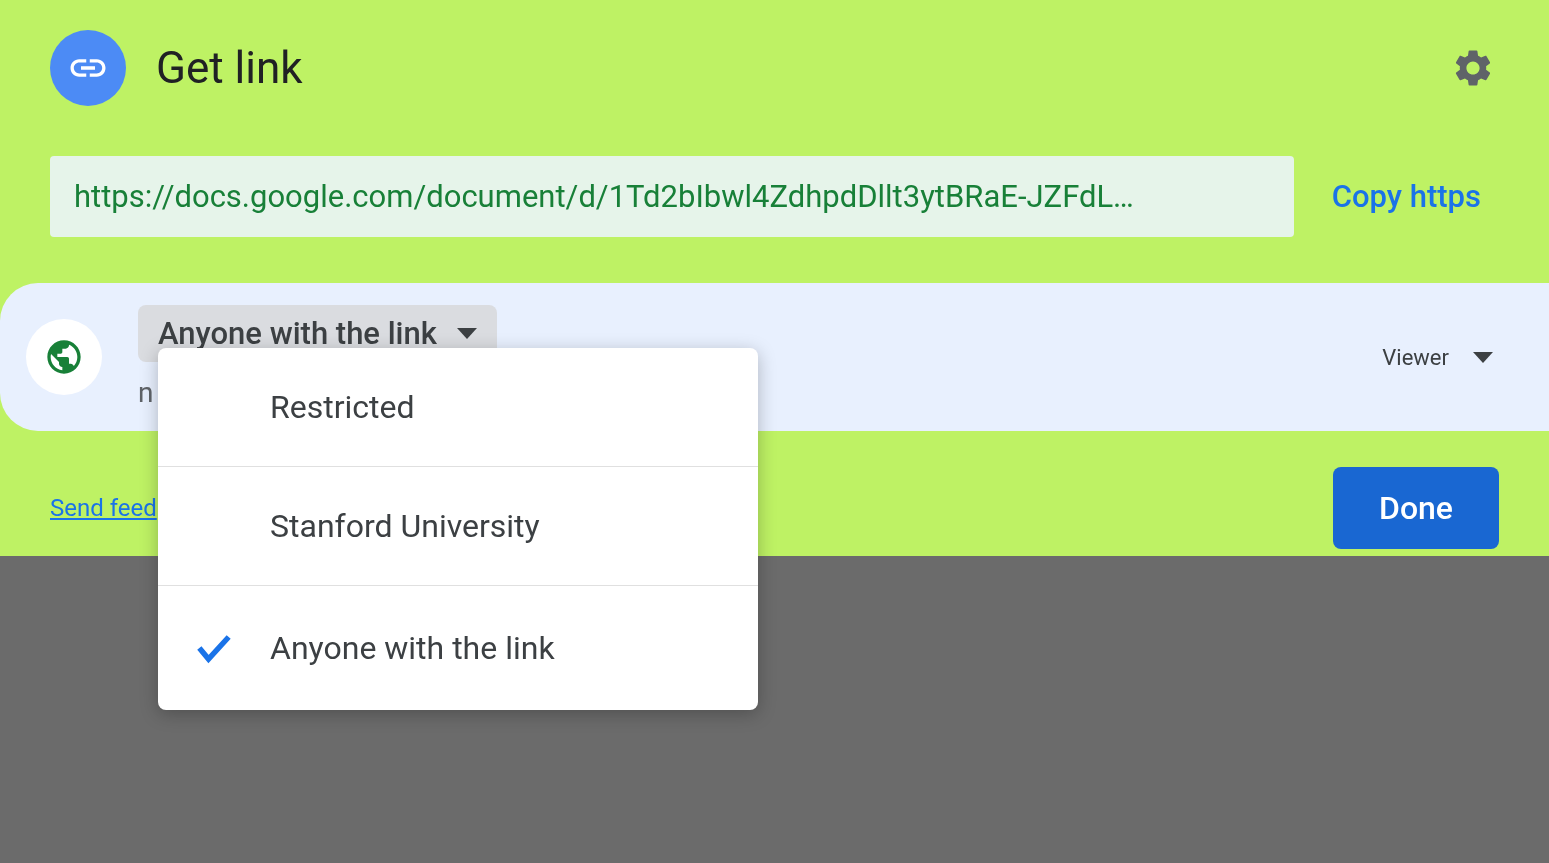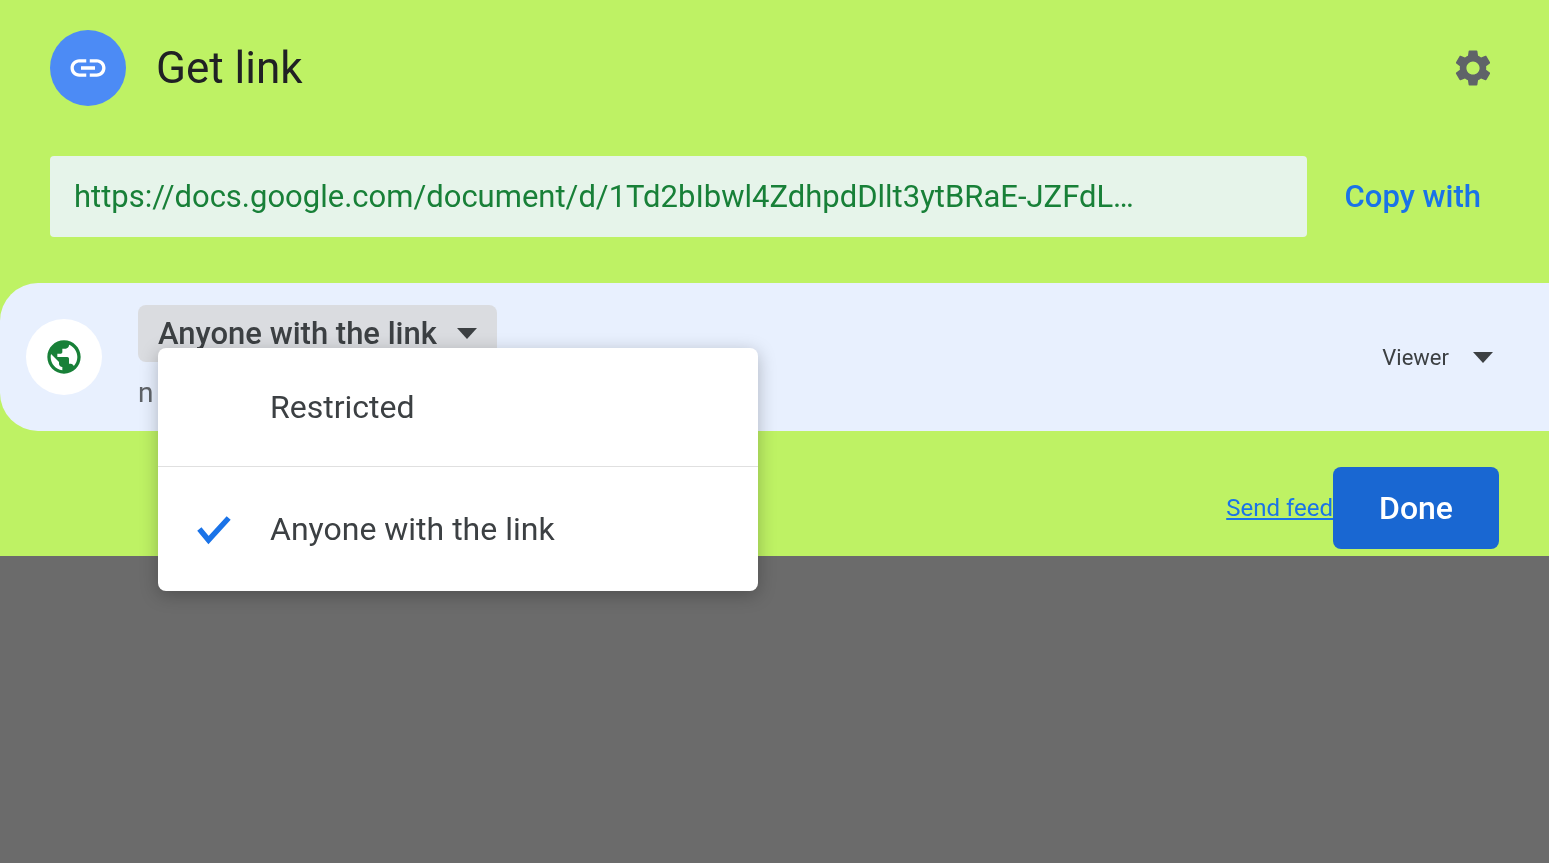--- a/index.html
+++ b/index.html
@@ -148,21 +148,21 @@
     .role-label {
       font-size: 22px;
       color: #3c4043;
       margin-right: 24px;
       font-weight: 400;
     }
     .footer {
       display: flex;
       align-items: center;
       padding: 36px 50px 44px 50px;
-      justify-content: flex-end;
+      justify-content: space-between;
     }
     .feedback-link {
       color: #1a73e8;
       font-size: 24px;
       text-decoration: underline;
       cursor: pointer;
     }
     .done-btn {
       background: #1967d2;
       color: white;
@@ -239,21 +239,21 @@
     <h1 class="header-title">Get link</h1>
     <div class="settings-btn">
       <svg viewBox="0 0 24 24">
         <path d="M19.14 12.94c.04-.3.06-.61.06-.94 0-.32-.02-.64-.07-.94l2.03-1.58c.18-.14.23-.41.12-.61l-1.92-3.32c-.12-.22-.37-.29-.59-.22l-2.39.96c-.5-.38-1.03-.7-1.62-.94l-.36-2.54c-.04-.24-.24-.41-.48-.41h-3.84c-.24 0-.43.17-.47.41l-.36 2.54c-.59.24-1.13.57-1.62.94l-2.39-.96c-.22-.08-.47 0-.59.22L2.74 8.87c-.12.21-.08.47.12.61l2.03 1.58c-.05.3-.09.63-.09.94s.02.64.07.94l-2.03 1.58c-.18.14-.23.41-.12.61l1.92 3.32c.12.22.37.29.59.22l2.39-.96c.5.38 1.03.7 1.62.94l.36 2.54c.05.24.24.41.48.41h3.84c.24 0 .44-.17.47-.41l.36-2.54c.59-.24 1.13-.56 1.62-.94l2.39.96c.22.08.47 0 .59-.22l1.92-3.32c.12-.22.07-.47-.12-.61l-2.01-1.58zM12 15.6c-1.98 0-3.6-1.62-3.6-3.6s1.62-3.6 3.6-3.6 3.6 1.62 3.6 3.6-1.62 3.6-3.6 3.6z"></path>
       </svg>
     </div>
   </div>
 
   <div class="link-row">
     <div class="link-box">https://docs.google.com/document/d/1Td2bIbwl4ZdhpdDllt3ytBRaE-JZFdL…</div>
-    <div class="copy-link">Copy with</div>
+    <div class="copy-link">Copy https</div>
   </div>
 
   <div class="access-bar">
     <div class="globe-circle">
       <svg viewBox="0 0 24 24">
         <path d="M12 2C6.48 2 2 6.48 2 12s4.48 10 10 10 10-4.48 10-10S17.52 2 12 2zm-1 17.93c-3.95-.49-7-3.85-7-7.93 0-.62.08-1.21.21-1.79L9 15v1c0 1.1.9 2 2 2v1.93zm6.9-2.54c-.26-.81-1-1.39-1.9-1.39h-1v-3c0-.55-.45-1-1-1H8v-2h2c.55 0 1-.45 1-1V7h2c1.1 0 2-.9 2-2v-.41c2.93 1.19 5 4.06 5 7.41 0 2.08-.8 3.97-2.1 5.39z"></path>
       </svg>
     </div>
     <div class="scope-section">
       <div class="scope-dropdown">
@@ -274,20 +274,23 @@
   </div>
 
 </div>
 
 <div class="dark-overlay"></div>
 
 <div class="dropdown-menu">
   <div class="menu-item">
     <span class="menu-item-label">Restricted</span>
   </div>
+  <div class="menu-item">
+    <span class="menu-item-label">Stanford University</span>
+  </div>
   <div class="menu-item selected">
     <span class="menu-item-check">
       <svg viewBox="0 0 24 24">
           <polyline points="4 12 9 18 20 6"></polyline>
         </svg>
     </span>
     <span class="menu-item-label">Anyone with the link</span>
   </div>
 </div>
 

